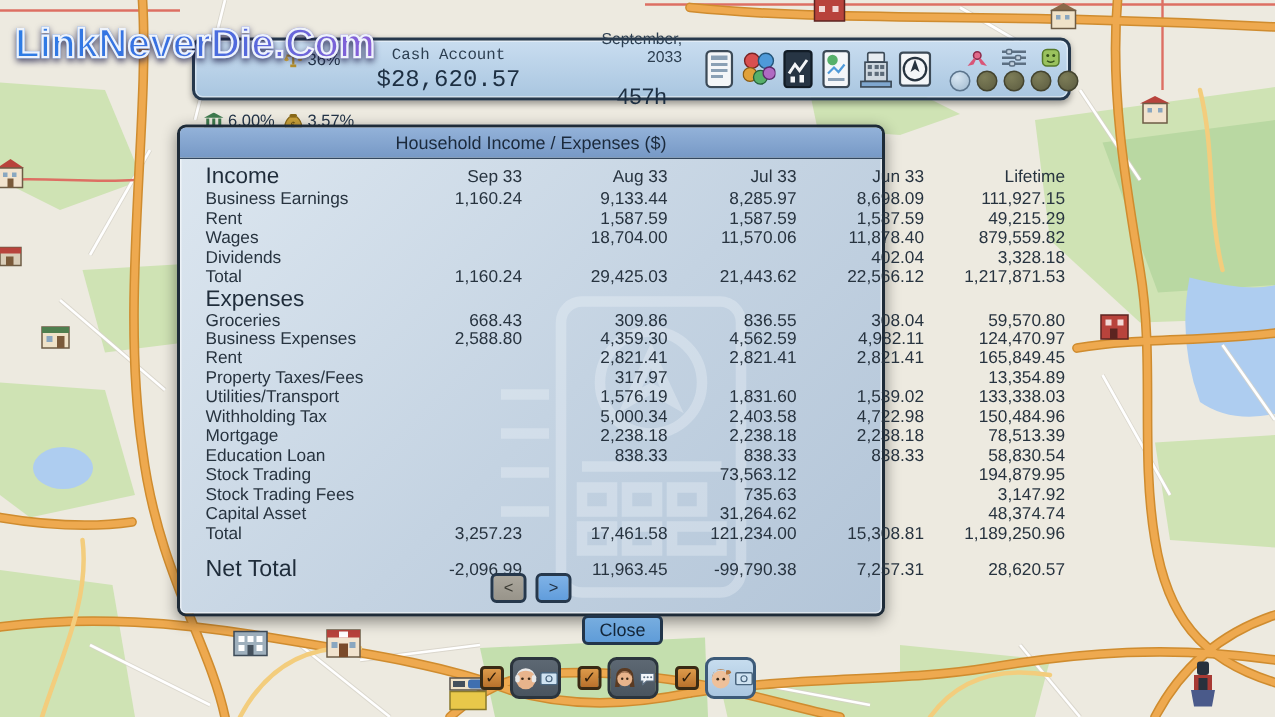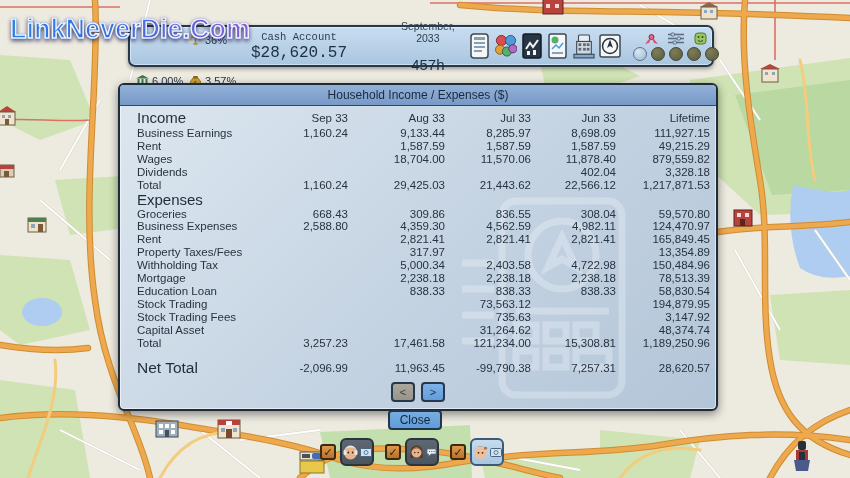--- a/index.html
+++ b/index.html
@@ -28,33 +28,33 @@
     box-shadow:0 2px 4px rgba(0,0,0,.35), inset 0 0 0 1px rgba(255,255,255,.45);
   }
   .tb-sec{display:flex;flex-direction:column;justify-content:center;padding:1px 6px;}
   .tb-div{width:1px;background:rgba(38,56,76,.4);margin:2px 0;}
   .rates{width:108px;font-size:11px;color:#233448;}
   .rate-row{display:flex;align-items:center;justify-content:flex-end;gap:3px;height:16px;margin-top:29px;}
   .rate-row .pct{min-width:34px;text-align:left;}
   .cashsec{width:104px;align-items:center;text-align:center;font-family:Liberation Mono, monospace;}
   .cash-label{font-size:10.5px;color:#2c3e50;}
   .cash-value{font-size:16px;color:#1d2f42;margin-top:1px;}
-  .datesec{width:96px;align-items:center;text-align:center;padding-left:48px;}
+  .datesec{width:96px;align-items:center;text-align:right;padding-left:48px;}
   .date-month{font-size:10.5px;color:#2c3e50;}
   .date-hours{font-size:15px;color:#1d2f42;margin-top:12px;}
   .iconsec{flex-direction:row;align-items:center;gap:4px;padding:0 8px;}
   .tool-btn{width:22px;height:28px;display:flex;align-items:center;justify-content:center;cursor:pointer;}
   .rightsec{flex:1;display:flex;flex-direction:column;justify-content:center;padding:1px 8px 1px 4px;}
   .mini-row{display:flex;justify-content:center;gap:8px;height:15px;align-items:center;}
   .coin-row{display:flex;justify-content:center;gap:4px;height:16px;align-items:center;}
   .coin{width:14px;height:14px;border-radius:50%;background:radial-gradient(circle at 35% 30%,#7d7d58,#5c5c40);border:1.5px solid #44442f;box-sizing:border-box;cursor:pointer;}
   .coin.light{background:radial-gradient(circle at 35% 30%,#d8e6f2,#9fb9cf);border-color:#5b748c;}
   
   .dialog{
-    position:absolute;left:118px;top:83px;width:600px;height:328px;z-index:20;
+    position:absolute;left:118px;top:83px;width:472px;height:328px;z-index:20;
     background:linear-gradient(135deg,#dde7f0 0%,#c4d3e2 55%,#b3c5d8 100%);
     border:2px solid #1e2b38;border-radius:6px;box-sizing:border-box;
     box-shadow:0 3px 10px rgba(0,0,0,.45), inset 0 0 0 1px rgba(255,255,255,.55);
   }
   .dialog-title{
     height:20px;line-height:20px;text-align:center;
     background:linear-gradient(180deg,#93b2d9 0%,#7799c6 100%);
     border-bottom:1px solid #33475e;border-radius:4px 4px 0 0;
     font-size:12px;color:#1b2a3c;
   }
@@ -510,20 +510,28 @@
     </tr>
     <tr class="data">
       <td class="lbl">Property Taxes/Fees</td>
       <td class="num"></td>
       <td class="num">317.97</td>
       <td class="num"></td>
       <td class="num"></td>
       <td class="num">13,354.89</td>
     </tr>
     <tr class="data">
+      <td class="lbl">Utilities/Transport</td>
+      <td class="num"></td>
+      <td class="num">1,576.19</td>
+      <td class="num">1,831.60</td>
+      <td class="num">1,539.02</td>
+      <td class="num">133,338.03</td>
+    </tr>
+    <tr class="data">
       <td class="lbl">Withholding Tax</td>
       <td class="num"></td>
       <td class="num">5,000.34</td>
       <td class="num">2,403.58</td>
       <td class="num">4,722.98</td>
       <td class="num">150,484.96</td>
     </tr>
     <tr class="data">
       <td class="lbl">Mortgage</td>
       <td class="num"></td>

